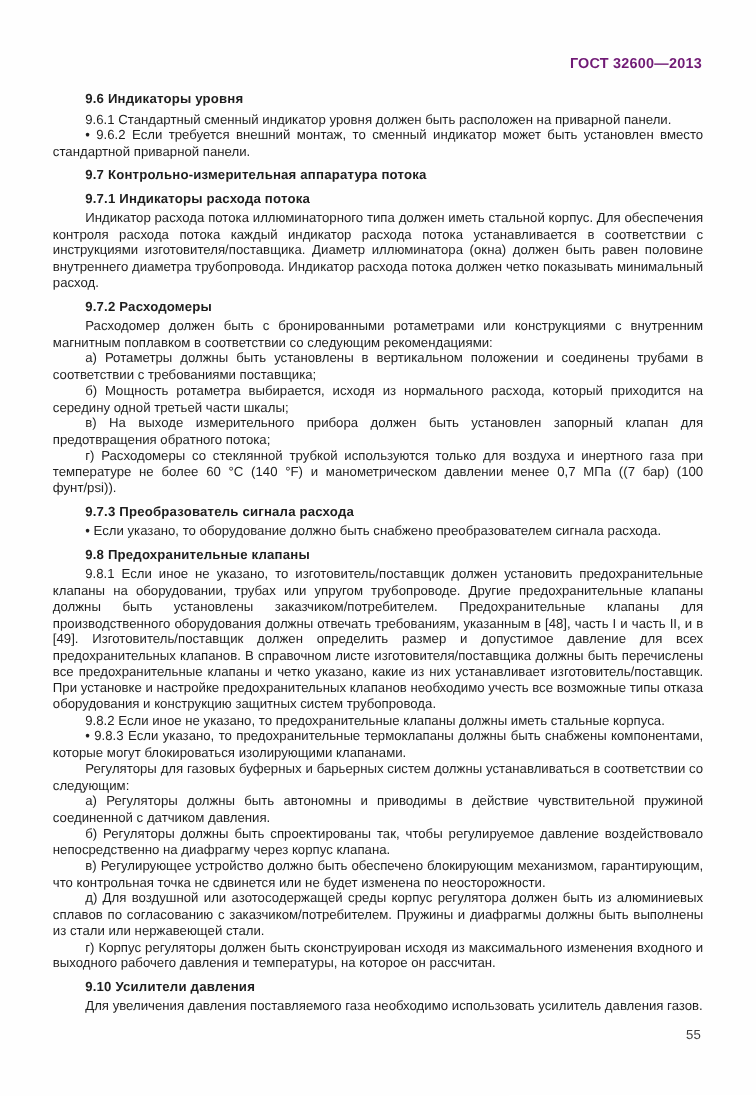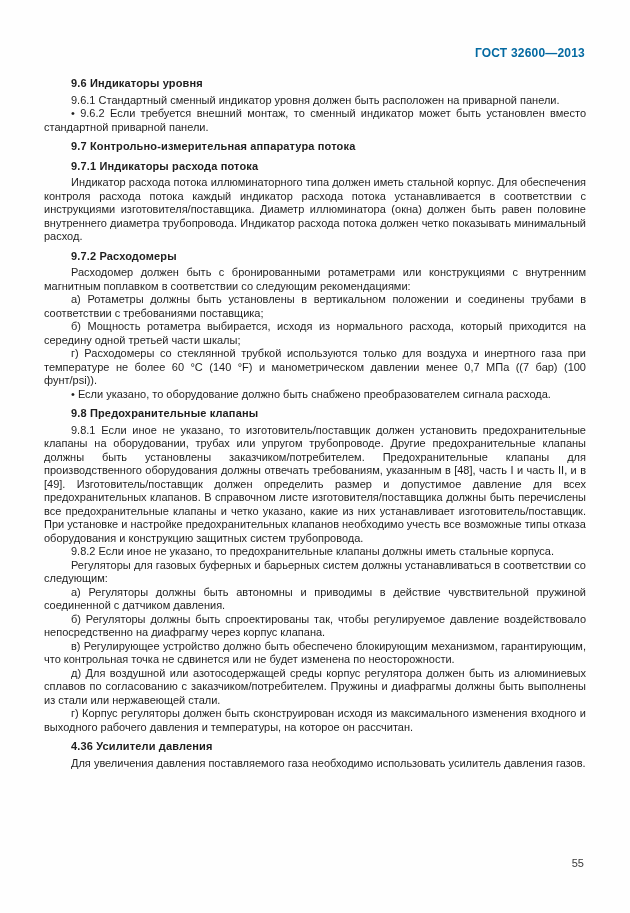--- a/index.html
+++ b/index.html
@@ -19,21 +19,21 @@
   }
   .doc-header {
     position: absolute;
     top: 46px;
     left: 44px;
     right: 45px;
     text-align: right;
     font-size: 12px;
     font-weight: bold;
     letter-spacing: 0.2px;
-    color: #0369a1;
+    color: #701a75;
   }
   .doc-body {
     position: absolute;
     top: 68px;
     left: 44px;
     width: 542px;
     font-size: 11px;
     line-height: 13.5px;
   }
   .doc-body .h {
@@ -68,29 +68,32 @@
       <div class="h">9.6 Индикаторы уровня</div>
       <div class="p">9.6.1 Стандартный сменный индикатор уровня должен быть расположен на приварной панели.</div>
       <div class="p">• 9.6.2 Если требуется внешний монтаж, то сменный индикатор может быть установлен вместо стандартной приварной панели.</div>
       <div class="h">9.7 Контрольно-измерительная аппаратура потока</div>
       <div class="h">9.7.1 Индикаторы расхода потока</div>
       <div class="p">Индикатор расхода потока иллюминаторного типа должен иметь стальной корпус. Для обеспечения контроля расхода потока каждый индикатор расхода потока устанавливается в соответствии с инструкциями изготовителя/поставщика. Диаметр иллюминатора (окна) должен быть равен половине внутреннего диаметра трубопровода. Индикатор расхода потока должен четко показывать минимальный расход.</div>
       <div class="h">9.7.2 Расходомеры</div>
       <div class="p">Расходомер должен быть с бронированными ротаметрами или конструкциями с внутренним магнитным поплавком в соответствии со следующим рекомендациями:</div>
       <div class="p">а) Ротаметры должны быть установлены в вертикальном положении и соединены трубами в соответствии с требованиями поставщика;</div>
       <div class="p">б) Мощность ротаметра выбирается, исходя из нормального расхода, который приходится на середину одной третьей части шкалы;</div>
+      <div class="p">в) На выходе измерительного прибора должен быть установлен запорный клапан для предотвращения обратного потока;</div>
       <div class="p">г) Расходомеры со стеклянной трубкой используются только для воздуха и инертного газа при температуре не более 60 °С (140 °F) и манометрическом давлении менее 0,7 МПа ((7 бар) (100 фунт/psi)).</div>
+      <div class="h">9.7.3 Преобразователь сигнала расхода</div>
       <div class="p">• Если указано, то оборудование должно быть снабжено преобразователем сигнала расхода.</div>
       <div class="h">9.8 Предохранительные клапаны</div>
       <div class="p">9.8.1 Если иное не указано, то изготовитель/поставщик должен установить предохранительные клапаны на оборудовании, трубах или упругом трубопроводе. Другие предохранительные клапаны должны быть установлены заказчиком/потребителем. Предохранительные клапаны для производственного оборудования должны отвечать требованиям, указанным в [48], часть I и часть II, и в [49]. Изготовитель/поставщик должен определить размер и допустимое давление для всех предохранительных клапанов. В справочном листе изготовителя/поставщика должны быть перечислены все предохранительные клапаны и четко указано, какие из них устанавливает изготовитель/поставщик. При установке и настройке предохранительных клапанов необходимо учесть все возможные типы отказа оборудования и конструкцию защитных систем трубопровода.</div>
       <div class="p">9.8.2 Если иное не указано, то предохранительные клапаны должны иметь стальные корпуса.</div>
+      <div class="p">• 9.8.3 Если указано, то предохранительные термоклапаны должны быть снабжены компонентами, которые могут блокироваться изолирующими клапанами.</div>
       <div class="p">Регуляторы для газовых буферных и барьерных систем должны устанавливаться в соответствии со следующим:</div>
       <div class="p">а) Регуляторы должны быть автономны и приводимы в действие чувствительной пружиной соединенной с датчиком давления.</div>
       <div class="p">б) Регуляторы должны быть спроектированы так, чтобы регулируемое давление воздействовало непосредственно на диафрагму через корпус клапана.</div>
       <div class="p">в) Регулирующее устройство должно быть обеспечено блокирующим механизмом, гарантирующим, что контрольная точка не сдвинется или не будет изменена по неосторожности.</div>
       <div class="p">д) Для воздушной или азотосодержащей среды корпус регулятора должен быть из алюминиевых сплавов по согласованию с заказчиком/потребителем. Пружины и диафрагмы должны быть выполнены из стали или нержавеющей стали.</div>
       <div class="p">г) Корпус регуляторы должен быть сконструирован исходя из максимального изменения входного и выходного рабочего давления и температуры, на которое он рассчитан.</div>
-      <div class="h">4.36 Усилители давления</div>
+      <div class="h">9.10 Усилители давления</div>
       <div class="p">Для увеличения давления поставляемого газа необходимо использовать усилитель давления газов.</div>
     </div>
 
   <div class="page-number">55</div>
 </div>
 
 </body></html>

